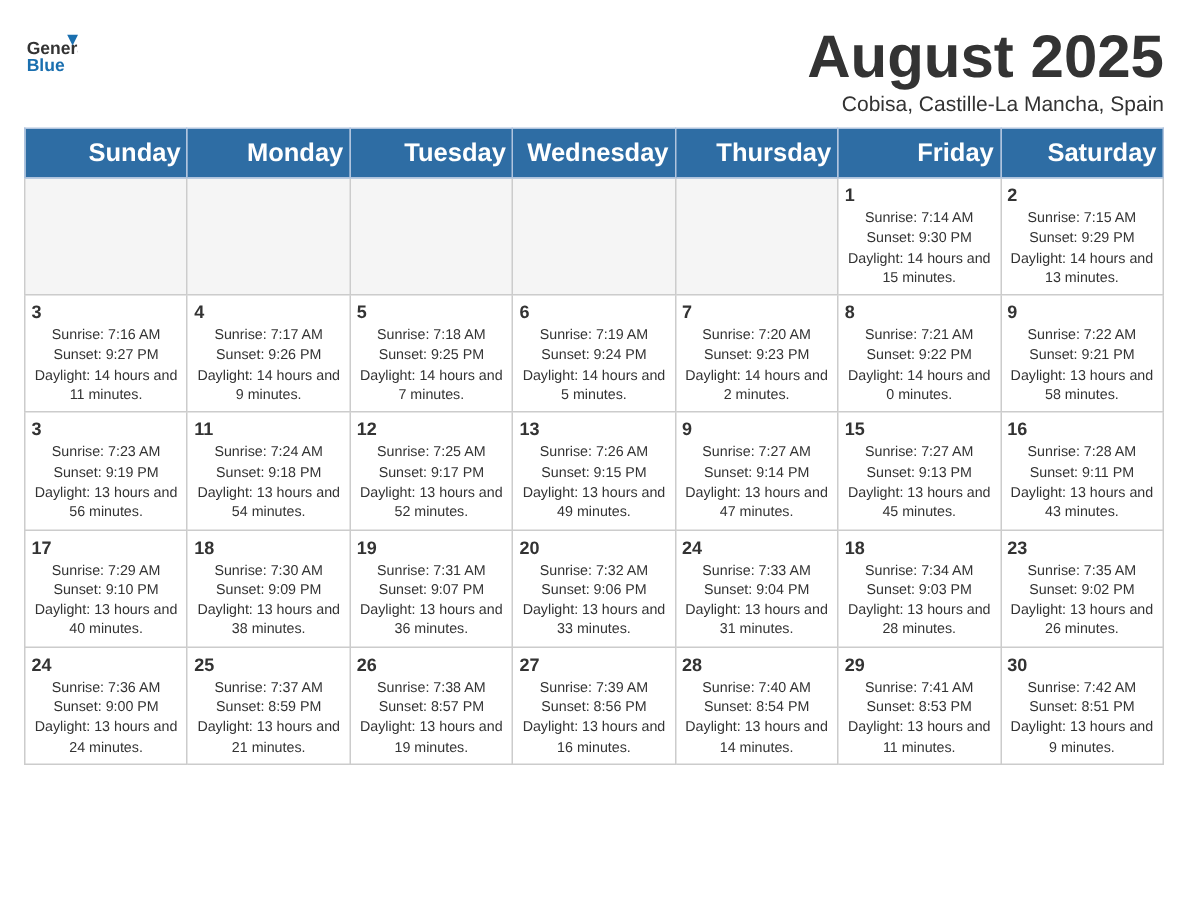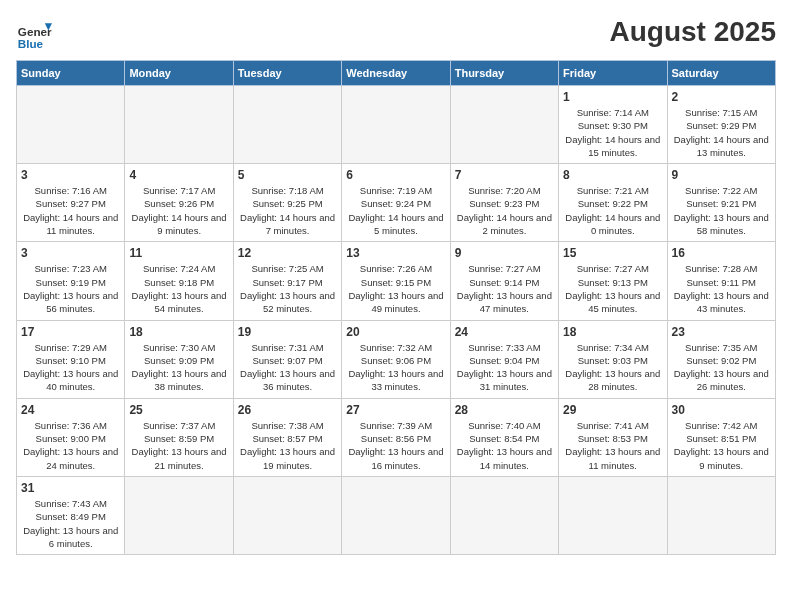--- a/index.html
+++ b/index.html
@@ -22,40 +22,40 @@
       gap: 4px;
     }
     .logo-icon {
       width: 36px;
       height: 36px;
     }
     .title-block {
       text-align: right;
     }
     .month-title {
-      font-size: 28px;
+      font-size: 40px;
       font-weight: bold;
       color: #333;
     }
     .subtitle {
       font-size: 14px;
       color: #333;
     }
     table {
       width: 100%;
       border-collapse: collapse;
       table-layout: fixed;
     }
     thead tr th {
       background-color: #2e6da4;
       color: #fff;
-      font-size: 11px;
+      font-size: 17px;
       font-weight: bold;
       padding: 6px 4px;
-      text-align: left;
+      text-align: right;
       border: 1px solid #b0c4de;
     }
     tbody tr td {
       border: 1px solid #ccc;
       vertical-align: top;
       padding: 4px 4px 4px 4px;
       font-size: 10px;
       color: #333;
       height: 78px;
       background: #fff;
@@ -85,20 +85,21 @@
 <div class="header-section">
   <div class="logo">
     <svg class="logo-icon" viewBox="0 0 40 40">
       <text x="2" y="22" font-size="13" font-weight="bold" fill="#333">General</text>
       <text x="2" y="35" font-size="13" font-weight="bold" fill="#1a6faf">Blue</text>
       <polygon points="32,8 40,8 36,16" fill="#1a6faf"></polygon>
     </svg>
   </div>
   <div class="title-block">
     <div class="month-title">August 2025</div>
+    <div class="subtitle">Cobisa, Castille-La Mancha, Spain</div>
   </div>
 </div>
 
 <table>
   <thead>
     <tr>
     <th>Sunday</th>
         <th>Monday</th>
         <th>Tuesday</th>
         <th>Wednesday</th>
@@ -236,26 +237,14 @@
         </td>
         <td>
           <span class="day-number">29</span>
           <div class="day-info">Sunrise: 7:41 AM<br>Sunset: 8:53 PM<br>Daylight: 13 hours and 11 minutes.</div>
         </td>
         <td>
           <span class="day-number">30</span>
           <div class="day-info">Sunrise: 7:42 AM<br>Sunset: 8:51 PM<br>Daylight: 13 hours and 9 minutes.</div>
         </td>
       </tr>
-      <tr class="last-row">
-        <td>
-          <span class="day-number">31</span>
-          <div class="day-info">Sunrise: 7:43 AM<br>Sunset: 8:49 PM<br>Daylight: 13 hours and 6 minutes.</div>
-        </td>
-        <td class="empty"></td>
-        <td class="empty"></td>
-        <td class="empty"></td>
-        <td class="empty"></td>
-        <td class="empty"></td>
-        <td class="empty"></td>
-      </tr>
     </tbody>
 </table>
 
 </body></html>

